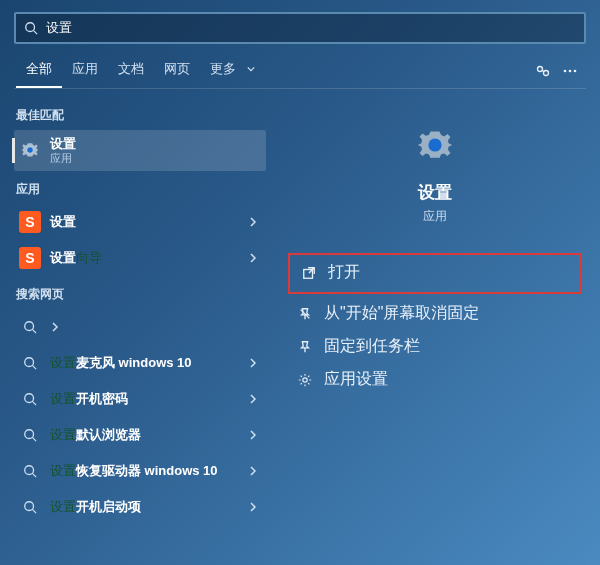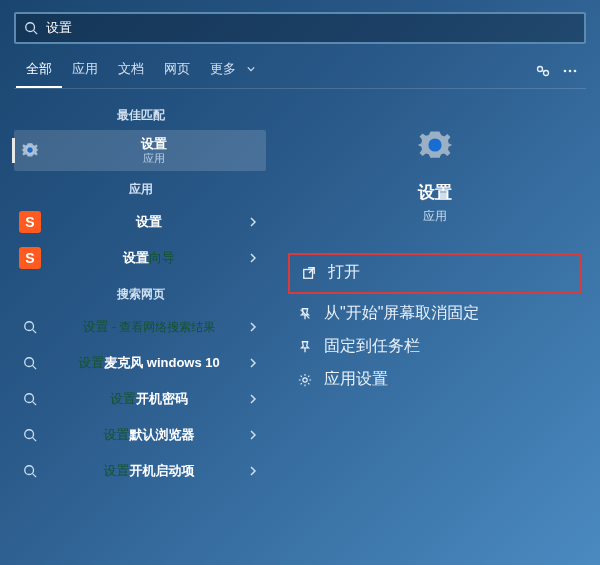--- a/index.html
+++ b/index.html
@@ -7,21 +7,21 @@
 .search-bar { margin: 12px 14px 10px 14px; height: 32px; border: 2px solid #5a8ab0; border-radius: 2px; display: flex; align-items: center; padding: 0 8px; background: rgba(10,30,50,0.4); }
 .search-bar .icon { margin-right: 8px; display: flex; align-items: center; }
 .search-bar input { flex: 1; background: transparent; border: none; outline: none; color: #fff; font-size: 13px; }
 .topnav { display: flex; align-items: center; padding: 0 16px; font-size: 13px; color: #cfe0f0; }
 .topnav .tab { padding: 6px 10px 8px; cursor: pointer; border-bottom: 2px solid transparent; }
 .topnav .tab.active { border-bottom: 2px solid #fff; color: #fff; font-weight: 500; }
 .topnav .more-tab { display: flex; align-items: center; gap: 11px; }
 .topnav .spacer { flex: 1; }
 .topnav .right-icon { padding: 6px; cursor: pointer; display: flex; align-items: center; }
 .divider { height: 1px; background: rgba(255,255,255,0.15); margin: 0 14px; }
-.content { display: flex; padding: 8px 0 0 0; text-align: center; }
+.content { display: flex; padding: 8px 0 0 0; }
 .left-col { width: 270px; padding: 0 4px 0 14px; }
 .section-label { font-size: 12px; color: #d0e0f0; margin: 10px 0 6px 2px; font-weight: 600; }
 .result-item { display: flex; align-items: center; padding: 6px 8px 6px 4px; border-radius: 2px; cursor: pointer; position: relative; }
 .result-item.selected { background: rgba(255,255,255,0.15); }
 .result-item.selected::before { content: ""; position: absolute; left: -2px; top: 8px; bottom: 8px; width: 3px; background: #e8e8e8; }
 .result-item .ricon { width: 24px; height: 24px; display: flex; align-items: center; justify-content: center; margin-right: 8px; }
 .result-item .text { flex: 1; font-size: 13px; line-height: 1.2; }
 .result-item .text .sub { font-size: 11px; color: #b8d0e8; }
 .result-item .chev { color: #cfe0f0; }
 .right-col { flex: 1; padding: 4px 18px 0 18px; }
@@ -122,21 +122,20 @@
 
     <div class="section-label">搜索网页</div>
     <div id="web-list">
         <div class="result-item">
           <span class="ricon">
             <svg width="14" height="14" viewBox="0 0 16 16" fill="none" stroke="#cfe0f0" stroke-width="1.5">
               <circle cx="7" cy="7" r="5"></circle>
               <line x1="11" y1="11" x2="15" y2="15"></line>
             </svg>
           </span>
-          <div class="text"><span class="normal">设置</span><span class="bold"></span><span class="normal" style="font-size:12px"> - 查看网络搜索结果</span></div>
           <span class="chev">
             <svg width="10" height="10" viewBox="0 0 10 10">
               <path d="M3 1 L7 5 L3 9" fill="none" stroke="#cfe0f0" stroke-width="1.5"></path>
             </svg>
           </span>
         </div>
         <div class="result-item">
           <span class="ricon">
             <svg width="14" height="14" viewBox="0 0 16 16" fill="none" stroke="#cfe0f0" stroke-width="1.5">
               <circle cx="7" cy="7" r="5"></circle>
@@ -165,20 +164,34 @@
           </span>
         </div>
         <div class="result-item">
           <span class="ricon">
             <svg width="14" height="14" viewBox="0 0 16 16" fill="none" stroke="#cfe0f0" stroke-width="1.5">
               <circle cx="7" cy="7" r="5"></circle>
               <line x1="11" y1="11" x2="15" y2="15"></line>
             </svg>
           </span>
           <div class="text"><span class="normal">设置</span><span class="bold">默认浏览器</span><span class="normal" style="font-size:12px"></span></div>
+          <span class="chev">
+            <svg width="10" height="10" viewBox="0 0 10 10">
+              <path d="M3 1 L7 5 L3 9" fill="none" stroke="#cfe0f0" stroke-width="1.5"></path>
+            </svg>
+          </span>
+        </div>
+        <div class="result-item">
+          <span class="ricon">
+            <svg width="14" height="14" viewBox="0 0 16 16" fill="none" stroke="#cfe0f0" stroke-width="1.5">
+              <circle cx="7" cy="7" r="5"></circle>
+              <line x1="11" y1="11" x2="15" y2="15"></line>
+            </svg>
+          </span>
+          <div class="text"><span class="normal">设置</span><span class="bold">恢复驱动器 windows 10</span><span class="normal" style="font-size:12px"></span></div>
           <span class="chev">
             <svg width="10" height="10" viewBox="0 0 10 10">
               <path d="M3 1 L7 5 L3 9" fill="none" stroke="#cfe0f0" stroke-width="1.5"></path>
             </svg>
           </span>
         </div>
         <div class="result-item">
           <span class="ricon">
             <svg width="14" height="14" viewBox="0 0 16 16" fill="none" stroke="#cfe0f0" stroke-width="1.5">
               <circle cx="7" cy="7" r="5"></circle>

